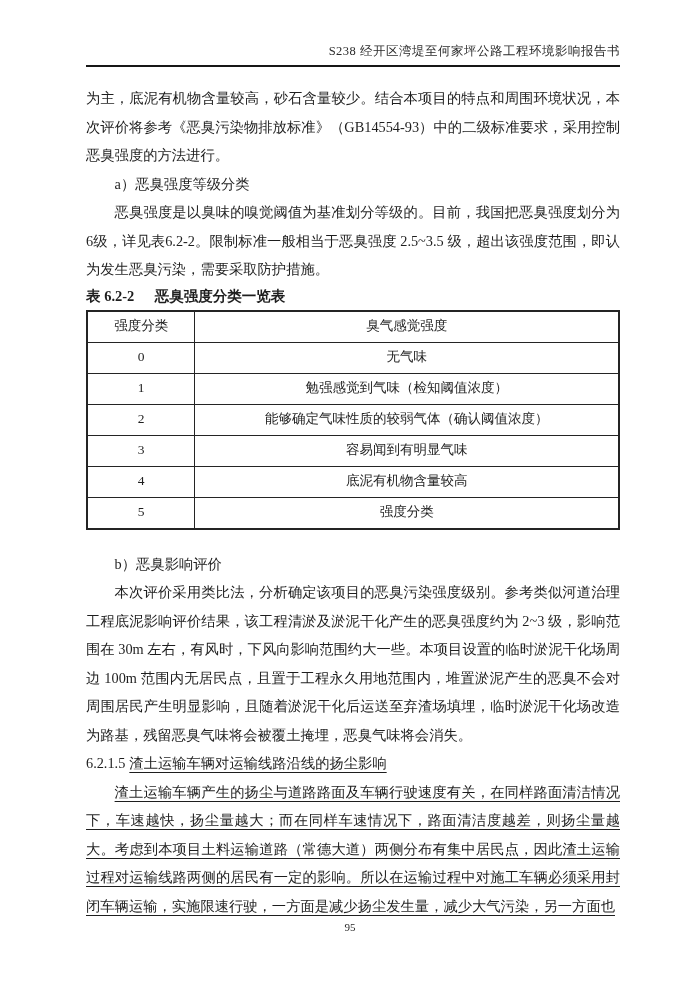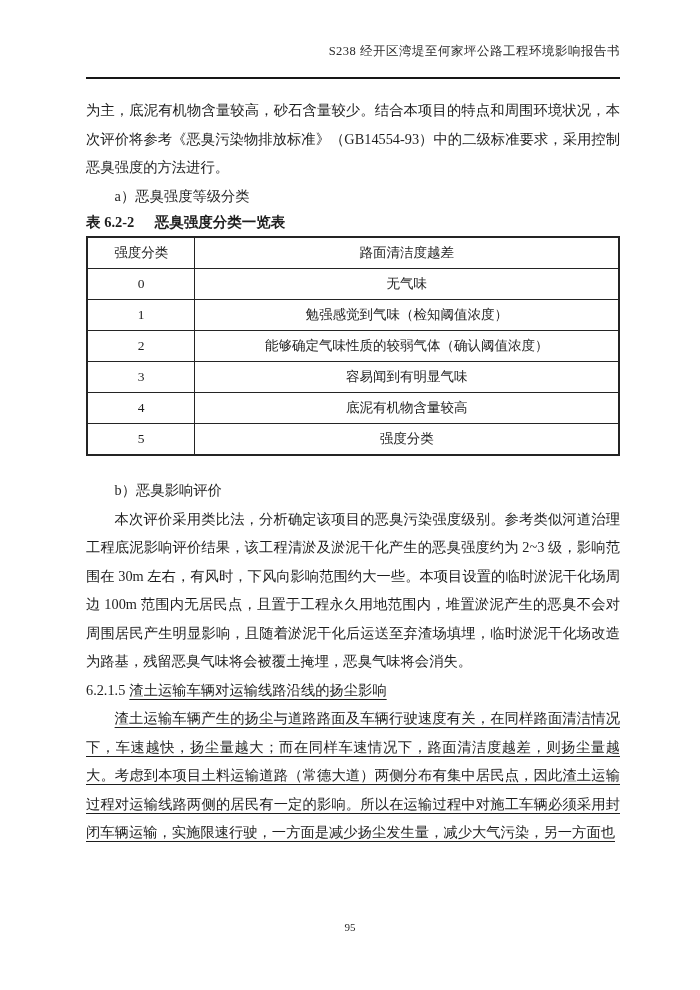--- a/index.html
+++ b/index.html
@@ -16,21 +16,21 @@
   }
   .page {
     position: relative;
     box-sizing: border-box;
     width: 700px;
     height: 990px;
     padding: 44px 80px 0 86px;
   }
   .header {
     border-bottom: 2.5px solid #171717;
-    padding-bottom: 18px;
+    padding-bottom: 6px;
   }
   .header-title {
     text-align: right;
     font-size: 12.5px;
     line-height: 15px;
     color: #2a2a2a;
     letter-spacing: 0.5px;
   }
   .doc-body {
     margin-top: 17px;
@@ -104,30 +104,31 @@
   <div class="header">
     <div class="header-title">S238 经开区湾堤至何家坪公路工程环境影响报告书</div>
   </div>
 
   <div class="doc-body">
 
     <p class="no-indent">为主，底泥有机物含量较高，砂石含量较少。结合本项目的特点和周围环境状况，本次评价将参考《恶臭污染物排放标准》（GB14554-93）中的二级标准要求，采用控制恶臭强度的方法进行。</p>
 
     <p>a）恶臭强度等级分类</p>
 
+    <p>恶臭强度是以臭味的嗅觉阈值为基准划分等级的。目前，我国把恶臭强度划分为6级，详见表6.2-2。限制标准一般相当于恶臭强度 2.5~3.5 级，超出该强度范围，即认为发生恶臭污染，需要采取防护措施。</p>
 
     <div class="table-caption">
       <span>表 6.2-2</span><span class="caption-title">恶臭强度分类一览表</span>
     </div>
 
     <table class="odor-table">
       <tbody>
           <tr>
         <td class="col-grade">强度分类</td>
-        <td>路面清洁度越差</td>
+        <td>臭气感觉强度</td>
       </tr>
       <tr>
         <td class="col-grade">0</td>
         <td>无气味</td>
       </tr>
       <tr>
         <td class="col-grade">1</td>
         <td>勉强感觉到气味（检知阈值浓度）</td>
       </tr>
       <tr>

